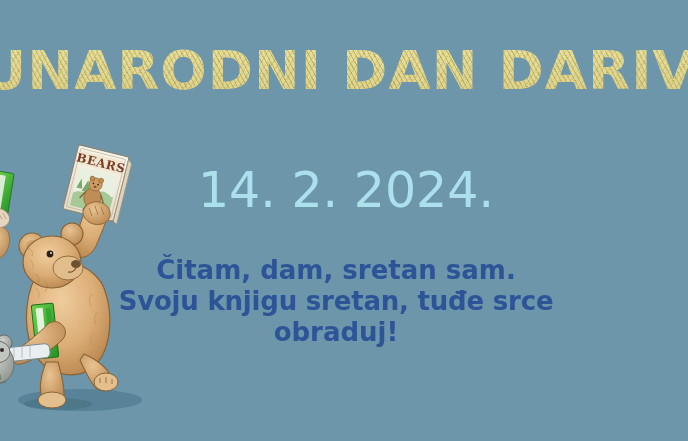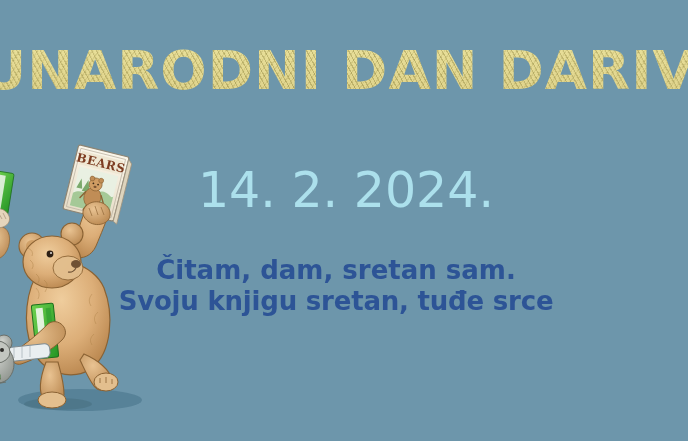--- a/index.html
+++ b/index.html
@@ -243,15 +243,16 @@
 
   <div class="title-band">
     <span class="title-text">MEĐUNARODNI DAN DARIVANJA</span>
   </div>
 
   <div class="date-text">14. 2. 2024.</div>
 
   <div class="slogan">
     <div class="l1">Čitam, dam, sretan sam.</div>
     <div class="l2">Svoju knjigu sretan, tuđe srce</div>
+    <div class="l3">obraduj!</div>
   </div>
 
 </div>
 
 </body></html>

